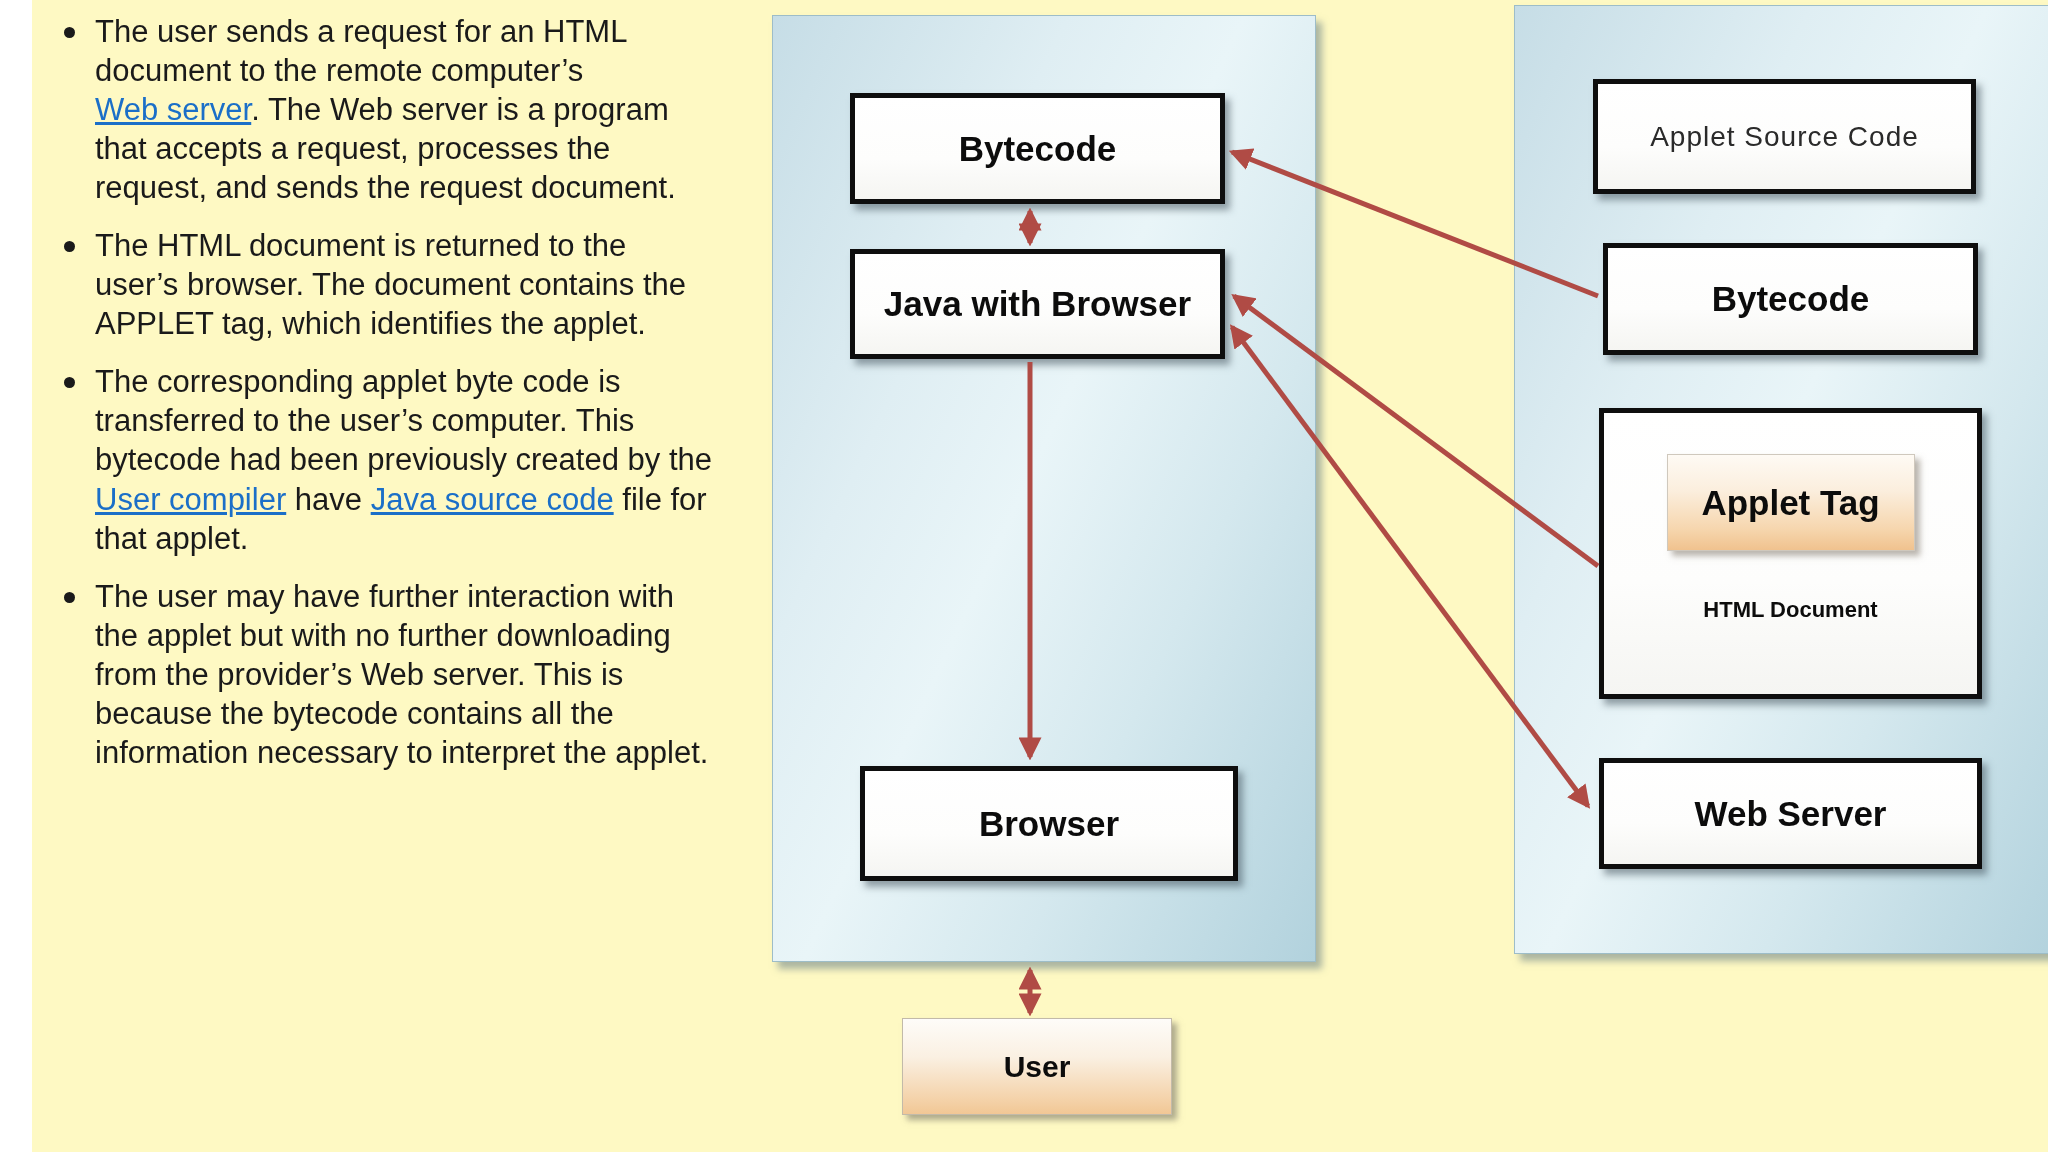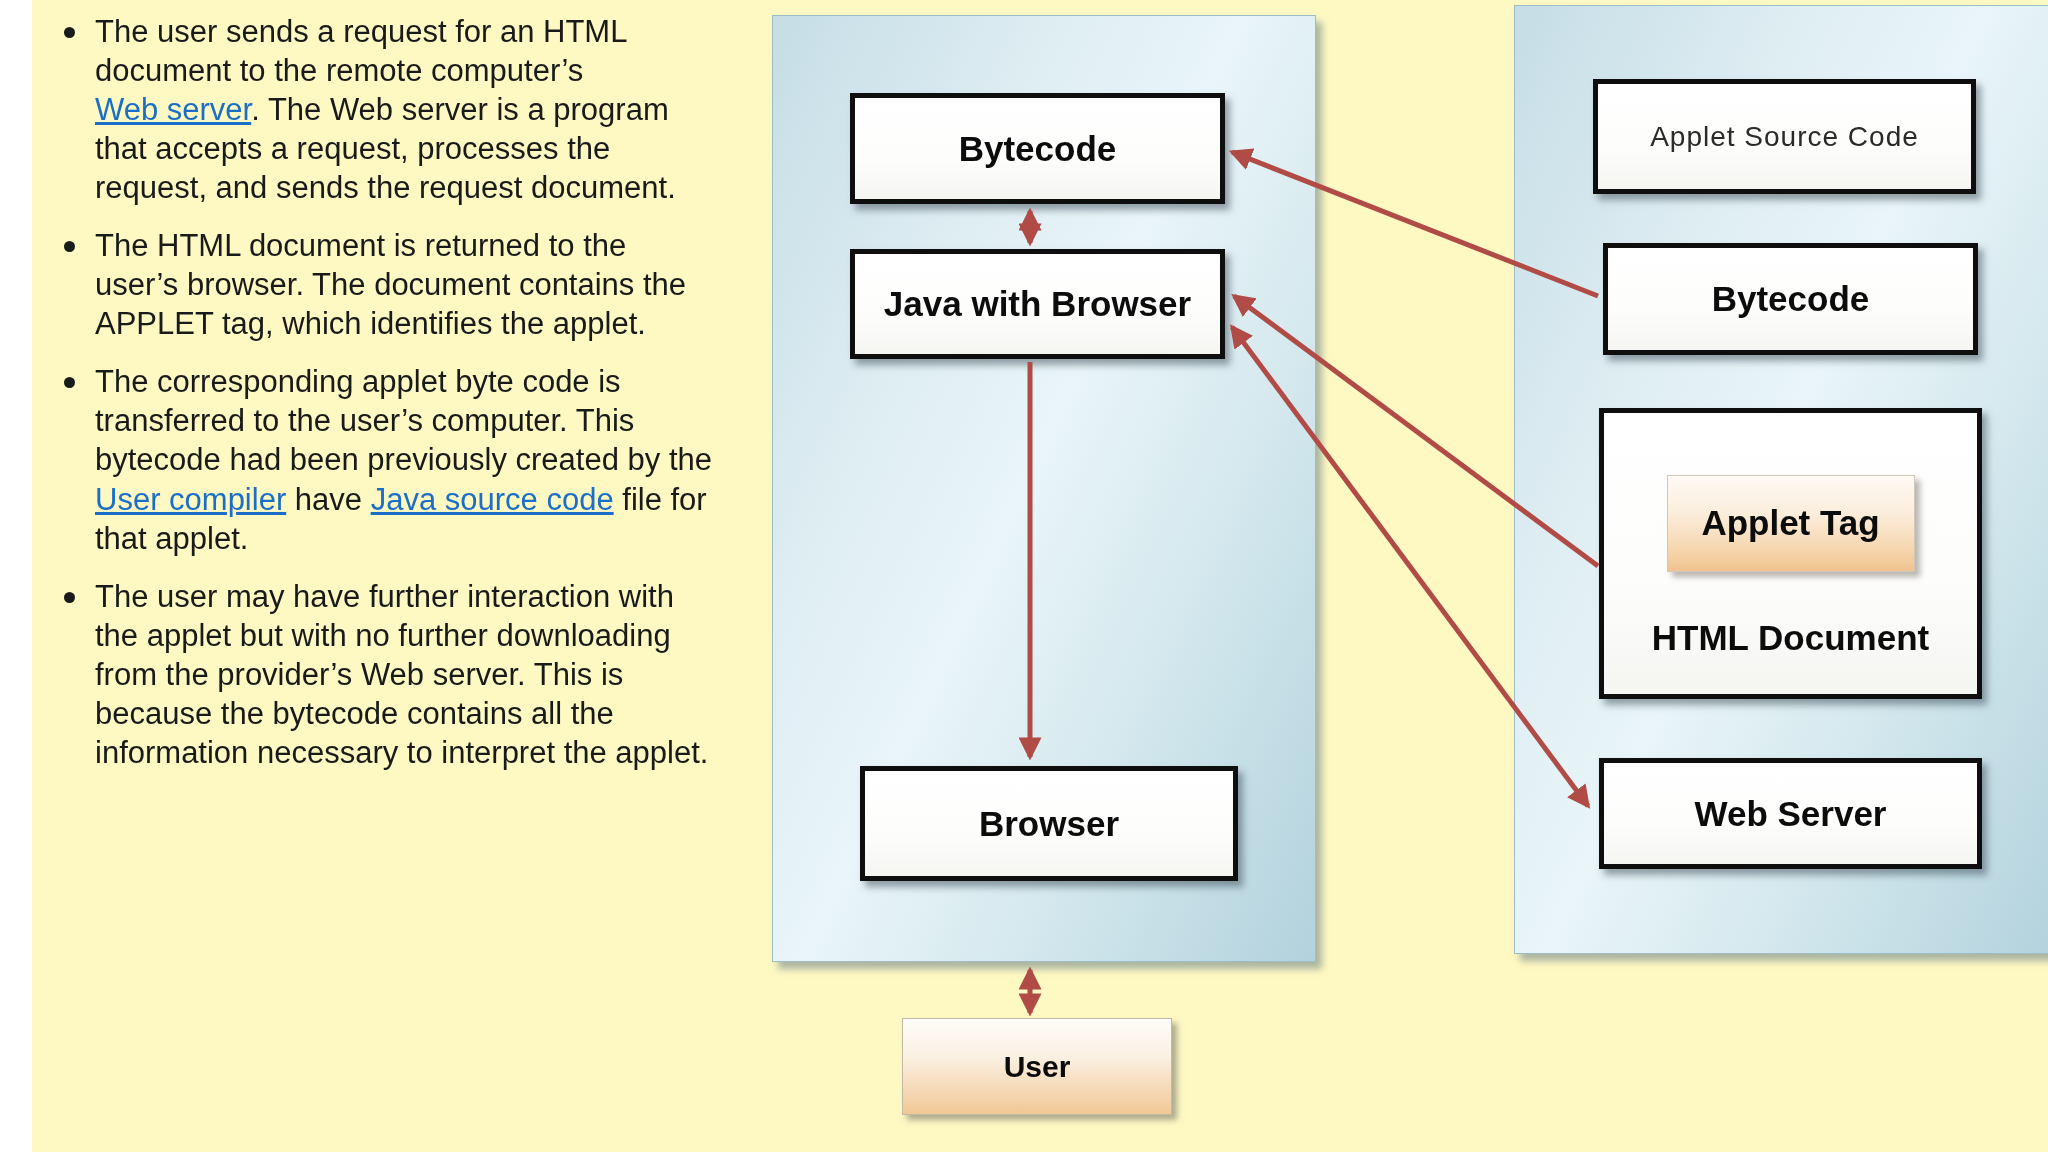--- a/index.html
+++ b/index.html
@@ -47,21 +47,21 @@
   }
   .blabel{
     font-size:35px;font-weight:700;color:#0c0c0c;letter-spacing:0px;
     text-align:center;
   }
   .blabel-light{
     font-size:28px;font-weight:400;color:#2a2a2a;letter-spacing:1px;
   }
   
   .docbox{
-    flex-direction:column;justify-content:center;padding-bottom:16px;
+    flex-direction:column;justify-content:flex-start;padding-bottom:16px;
   }
   .tagbtn{
     margin-top:41px;width:248px;height:97px;box-sizing:border-box;
     background:linear-gradient(180deg,#fefaf4 0%,#fbeedd 38%,#f6d6ae 78%,#f0c28e 100%);
     border:1px solid #cfc8bd;
     box-shadow:5px 5px 6px rgba(120,110,95,.5);
     display:flex;align-items:center;justify-content:center;
   }
   .userbox{
     position:absolute;left:870px;top:1018px;width:270px;height:97px;box-sizing:border-box;
@@ -120,21 +120,21 @@
     <div class="bbox" style="left:78px;top:73px;width:383px;height:115px;">
       <span class="blabel-light">Applet Source Code</span>
     </div>
     <div class="bbox" style="left:88px;top:237px;width:375px;height:112px;">
       <span class="blabel">Bytecode</span>
     </div>
     <div class="bbox docbox" style="left:84px;top:402px;width:383px;height:291px;">
       <div class="tagbtn">
         <span class="blabel">Applet Tag</span>
       </div>
-      <span class="blabel" style="margin-top:46px;font-size:35px;">HTML Document</span>
+      <span class="blabel" style="margin-top:46px;font-size:22px;">HTML Document</span>
     </div>
     <div class="bbox" style="left:84px;top:752px;width:383px;height:111px;">
       <span class="blabel">Web Server</span>
     </div>
   </div>
 
   <svg id="arrows" width="2048" height="1152" viewBox="0 0 2048 1152">
     <defs>
       <marker id="ah" viewBox="0 0 10 10" refX="8.5" refY="5" markerWidth="4.6" markerHeight="4.6" orient="auto-start-reverse">
         <path class="ah" d="M0,0 L10,5 L0,10 z"></path>

